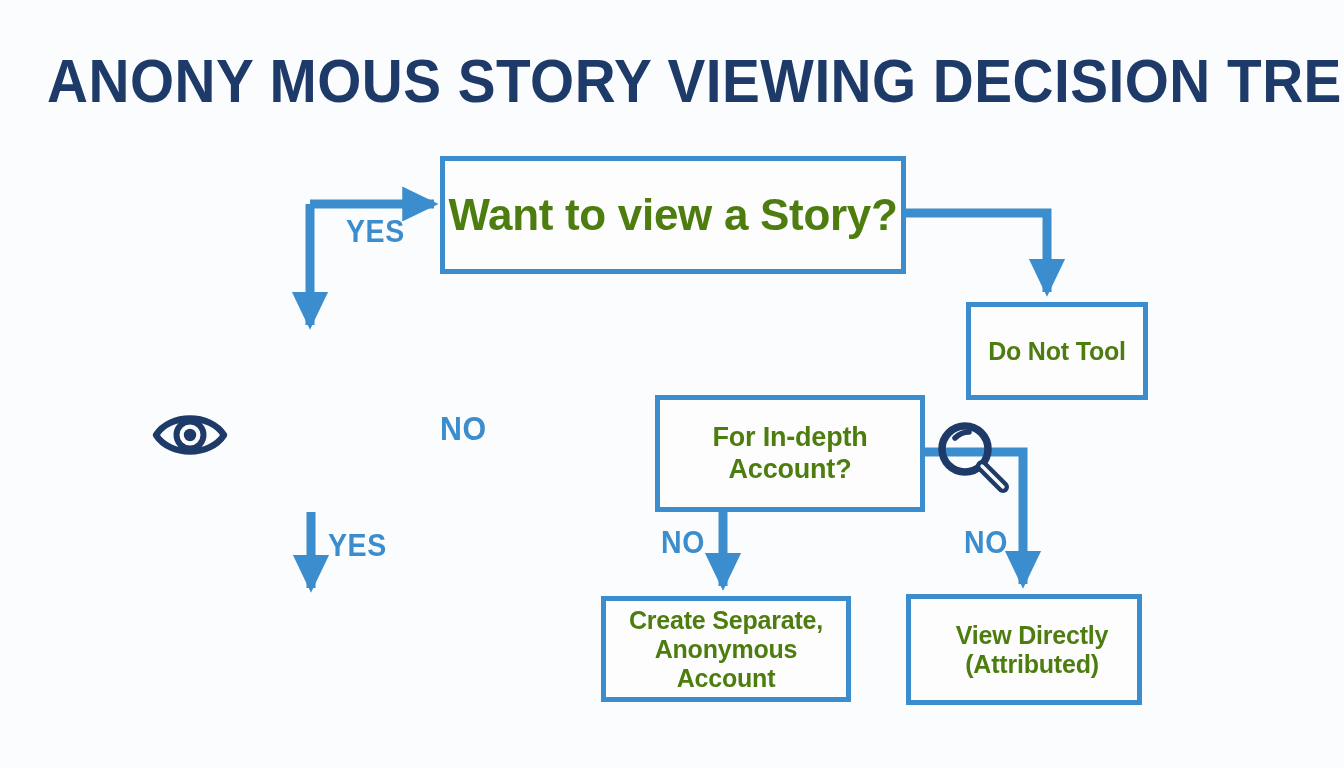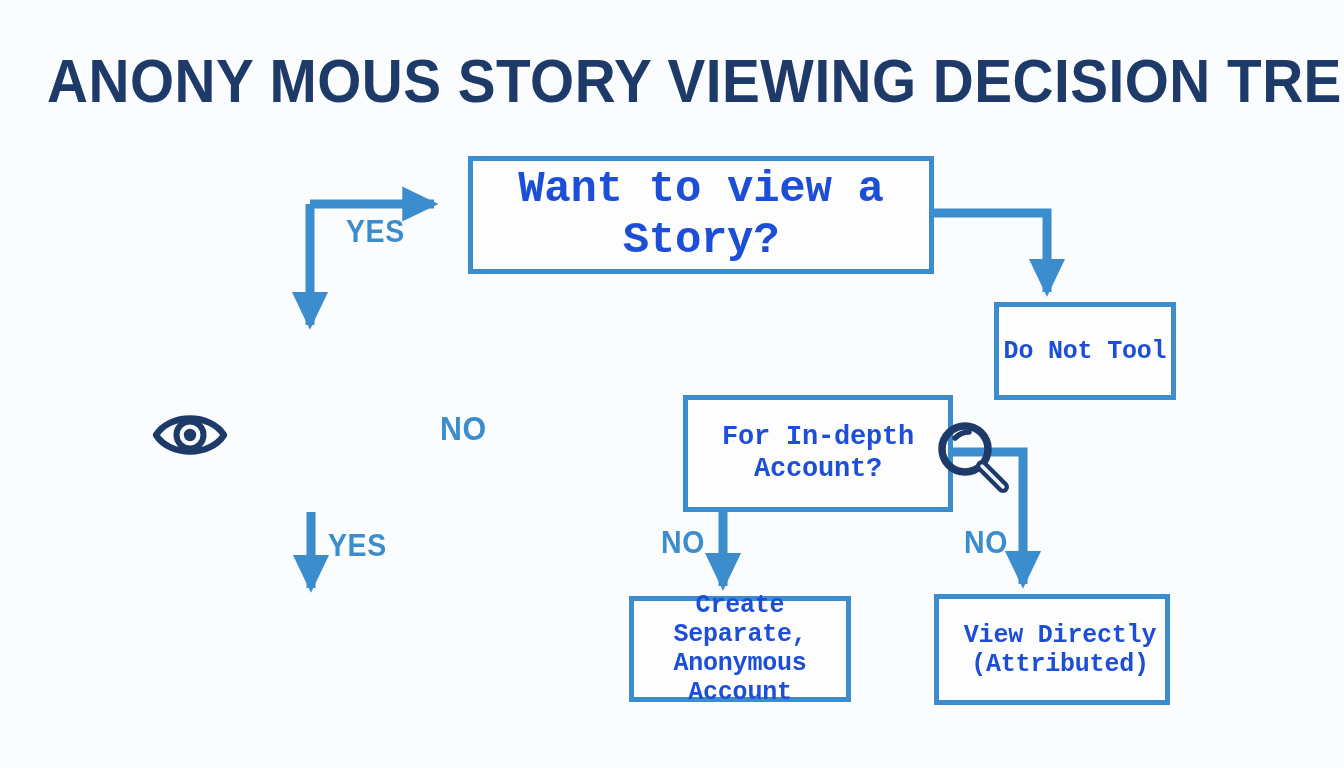--- a/index.html
+++ b/index.html
@@ -47,26 +47,25 @@
   
   .node {
     position: absolute;
     box-sizing: border-box;
     background: #fdfdfd;
     border: 5px solid #3c8dcd;
     display: flex;
     align-items: center;
     justify-content: center;
     text-align: center;
-    color: #1d4ed8;
-    font-family: Liberation Mono, monospace;
+    color: #4d7c0f;
+    font-family: Liberation Sans, sans-serif;
     font-weight: bold;
     line-height: 1.16;
     white-space: pre-line;
-    margin-left: 28px;
   }
   .node.root {
     font-size: 44px;
     letter-spacing: -0.3px;
   }
   .node.leaf {
     font-size: 25px;
     letter-spacing: -0.2px;
   }
   .node.circle {
@@ -75,21 +74,21 @@
     font-size: 25px;
     background: #fdfdfd;
   }
 
   
   #node-root      { left: 440px; top: 156px; width: 466px; height: 118px; }
   #node-donotview { left: 966px; top: 302px; width: 182px; height: 98px;  }
   #node-circle    { left: 235px; top: 337px; width: 174px; height: 174px; }
   #node-research  { left: 655px; top: 395px; width: 270px; height: 117px; }
   #node-tool      { left: 191px; top: 598px; width: 239px; height: 108px; }
-  #node-account   { left: 601px; top: 596px; width: 222px; height: 106px; }
+  #node-account   { left: 601px; top: 596px; width: 250px; height: 106px; }
   #node-direct    { left: 906px; top: 594px; width: 236px; height: 111px; padding-left: 16px; }
 
   
   .edge-label {
     position: absolute;
     color: #3c8dcd;
     font-family: "Liberation Sans", sans-serif;
     font-weight: bold;
     font-size: 31px;
     letter-spacing: 0.6px;

